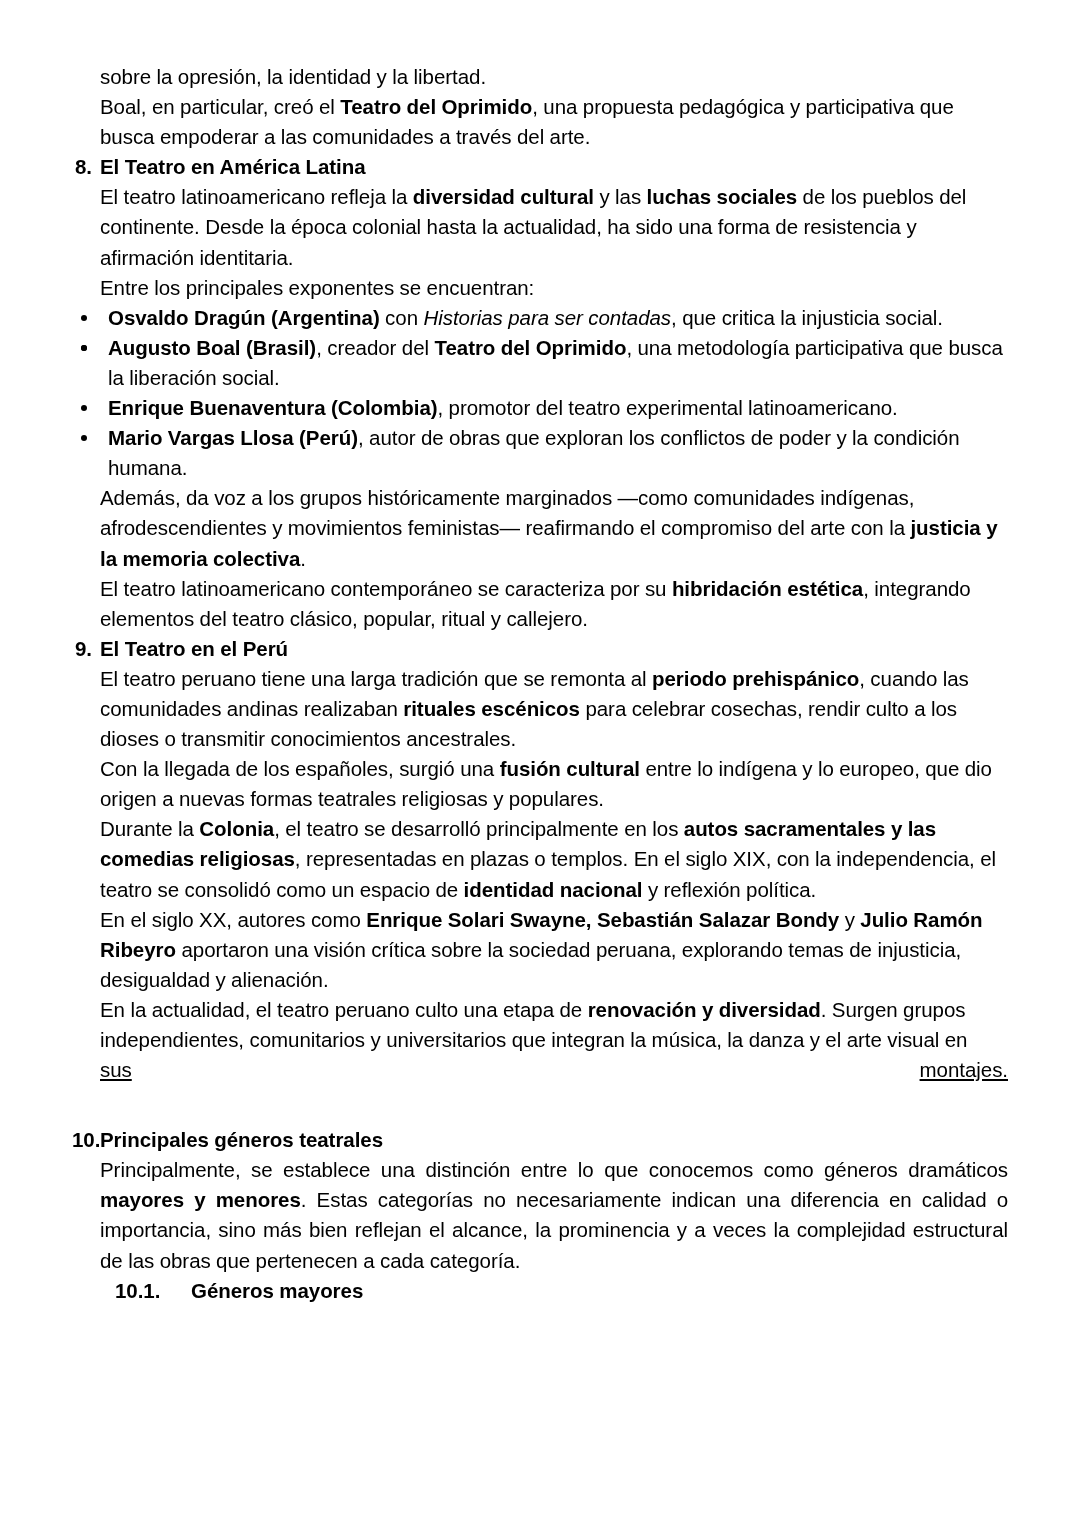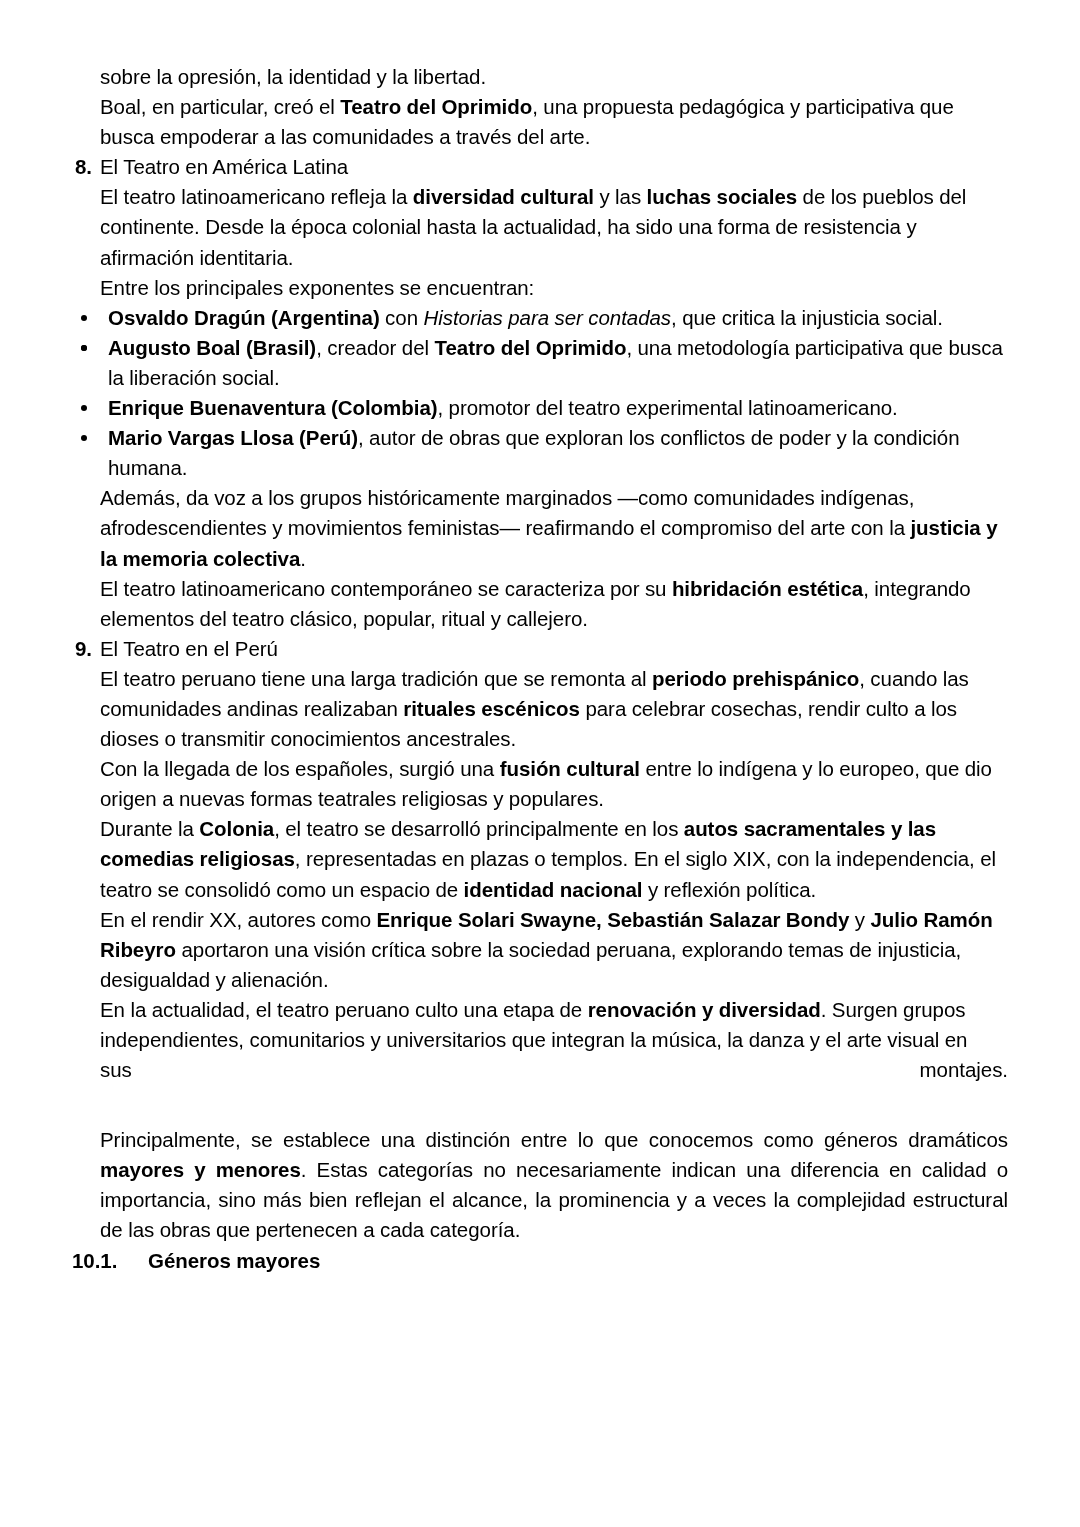--- a/index.html
+++ b/index.html
@@ -56,28 +56,29 @@
     white-space: nowrap;
   }
   
   .numrow.single .marker {
     text-align: right;
     padding-right: 8px;
     flex-basis: 20px;
     width: 20px;
   }
   .numrow .htext {
-    font-weight: normal;
+    font-weight: bold;
     flex: 1 1 auto;
   }
 
   
   .subrow {
     display: flex;
     align-items: flex-end;
+    margin-left: 43px;
   }
   .subrow .marker {
     flex: 0 0 76px;
     width: 76px;
     font-weight: bold;
     white-space: nowrap;
   }
   .subrow .htext {
     font-weight: bold;
   }
@@ -105,20 +106,21 @@
   }
 
   b { font-weight: bold; }
   i { font-style: italic; }
 
   
   .stubline {
     margin-left: 28px;
     display: flex;
     justify-content: space-between;
+    text-decoration: underline;
   }
 </style>
 </head>
 <body>
 
 <div class="page">
   <div id="content">
       <div class="tb para"><span>sobre la opresión, la identidad y la libertad.</span></div>
       <div class="tb para"><span>Boal, en particular, creó el </span><b>Teatro del Oprimido</b><span>, una propuesta pedagógica y participativa que busca empoderar a las comunidades a través del arte.</span></div>
       <div class="tb numrow single">
@@ -134,28 +136,32 @@
       <div class="tb bullet"><span class="dot"></span><span><b>Mario Vargas Llosa (Perú)</b><span>, autor de obras que exploran los conflictos de poder y la condición humana.</span></span></div>
       <div class="tb para"><span>Además, da voz a los grupos históricamente marginados —como comunidades indígenas, afrodescendientes y movimientos feministas— reafirmando el compromiso del arte con la </span><b>justicia y la memoria colectiva</b><span>.</span></div>
       <div class="tb para"><span>El teatro latinoamericano contemporáneo se caracteriza por su </span><b>hibridación estética</b><span>, integrando elementos del teatro clásico, popular, ritual y callejero.</span></div>
       <div class="tb numrow single">
         <span class="marker">9.</span>
         <span class="htext">El Teatro en el Perú</span>
       </div>
       <div class="tb para"><span>El teatro peruano tiene una larga tradición que se remonta al </span><b>periodo prehispánico</b><span>, cuando las comunidades andinas realizaban </span><b>rituales escénicos</b><span> para celebrar cosechas, rendir culto a los dioses o transmitir conocimientos ancestrales.</span></div>
       <div class="tb para"><span>Con la llegada de los españoles, surgió una </span><b>fusión cultural</b><span> entre lo indígena y lo europeo, que dio origen a nuevas formas teatrales religiosas y populares.</span></div>
       <div class="tb para"><span>Durante la </span><b>Colonia</b><span>, el teatro se desarrolló principalmente en los </span><b>autos sacramentales y las comedias religiosas</b><span>, representadas en plazas o templos. En el siglo XIX, con la independencia, el teatro se consolidó como un espacio de </span><b>identidad nacional</b><span> y reflexión política.</span></div>
-      <div class="tb para"><span>En el rendir XX, autores como </span><b>Enrique Solari Swayne, Sebastián Salazar Bondy</b><span> y </span><b>Julio Ramón Ribeyro</b><span> aportaron una visión crítica sobre la sociedad peruana, explorando temas de injusticia, desigualdad y alienación.</span></div>
+      <div class="tb para"><span>En el siglo XX, autores como </span><b>Enrique Solari Swayne, Sebastián Salazar Bondy</b><span> y </span><b>Julio Ramón Ribeyro</b><span> aportaron una visión crítica sobre la sociedad peruana, explorando temas de injusticia, desigualdad y alienación.</span></div>
       <div>
         <div class="tb para"><span>En la actualidad, el teatro peruano culto una etapa de </span><b>renovación y diversidad</b><span>. Surgen grupos independientes, comunitarios y universitarios que integran la música, la danza y el arte visual en</span></div>
         <div class="tb stubline">
           <span>sus</span>
           <span>montajes.</span>
         </div>
       </div>
       <div class="gap"></div>
+      <div class="tb numrow">
+        <span class="marker">10.</span>
+        <span class="htext">Principales géneros teatrales</span>
+      </div>
       <div class="tb para justify"><span>Principalmente, se establece una distinción entre lo que conocemos como géneros dramáticos </span><b>mayores y menores</b><span>. Estas categorías no necesariamente indican una diferencia en calidad o importancia, sino más bien reflejan el alcance, la prominencia y a veces la complejidad estructural de las obras que pertenecen a cada categoría.</span></div>
       <div class="tb subrow">
         <span class="marker">10.1.</span>
         <span class="htext">Géneros mayores</span>
       </div>
     </div>
 </div>
 
 </body></html>

